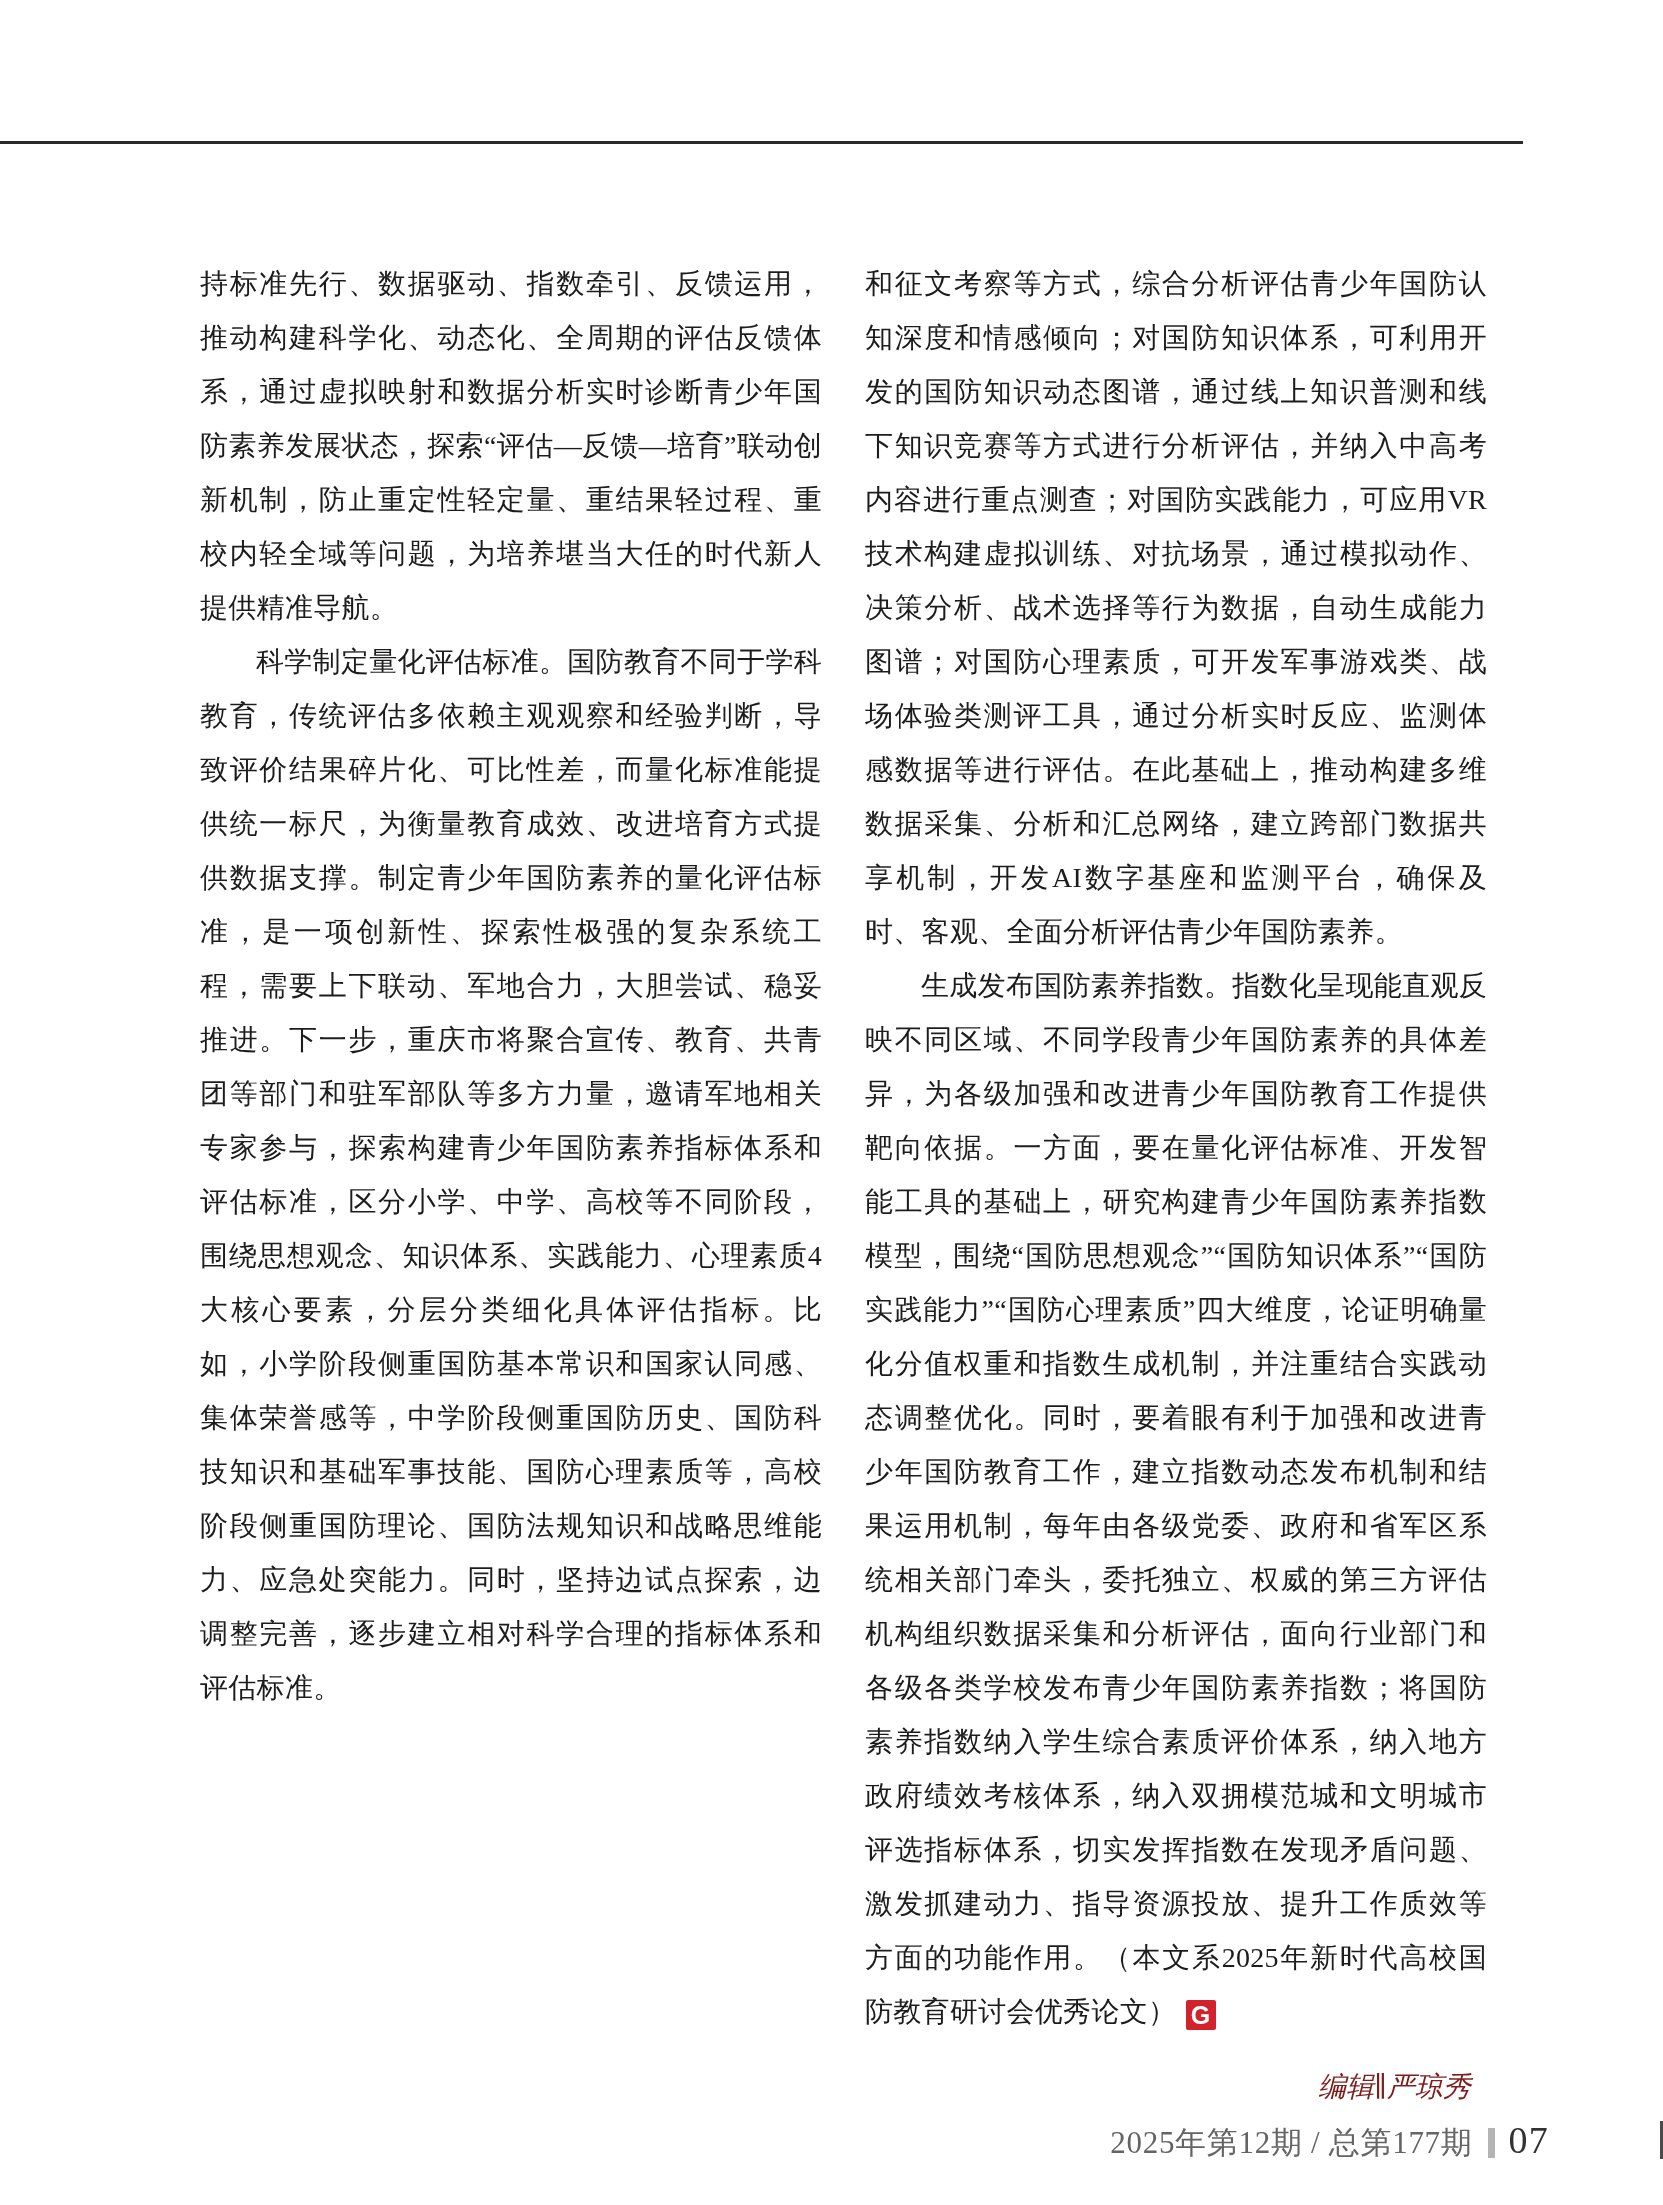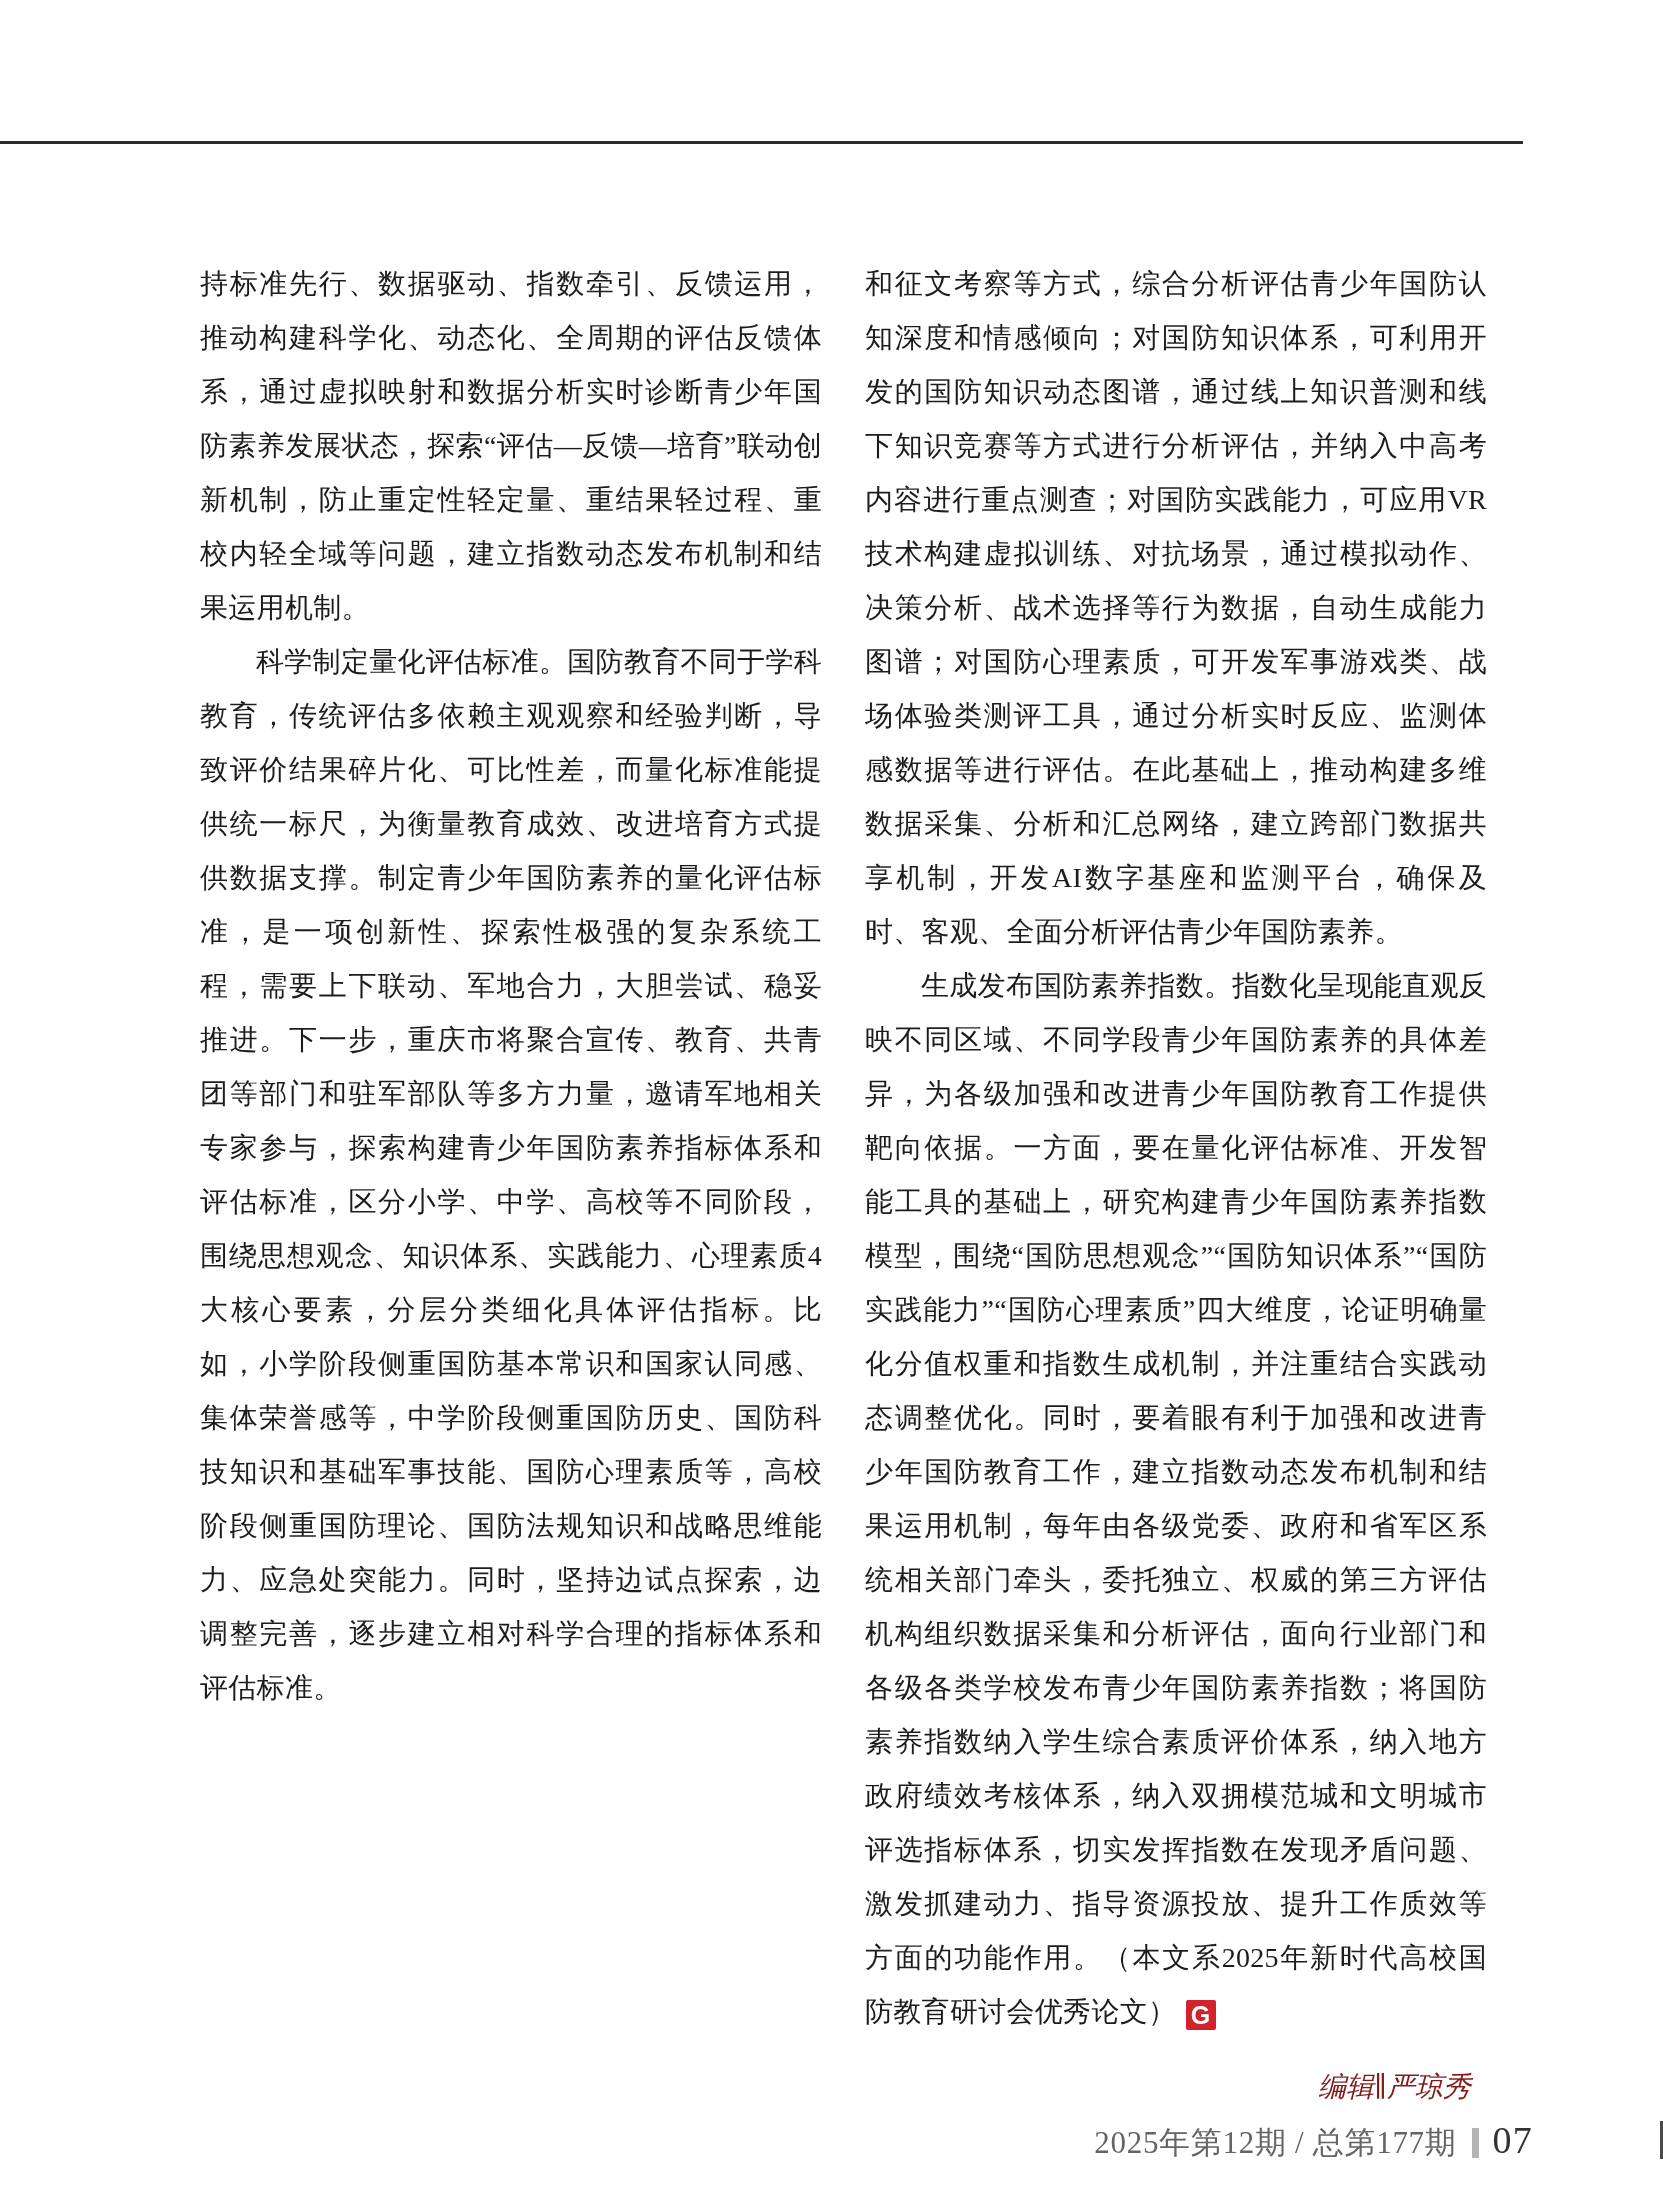--- a/index.html
+++ b/index.html
@@ -62,21 +62,21 @@
     top: 2068px;
     right: 193px;
     font-size: 28px;
     font-style: italic;
     color: #7f1d1d;
     white-space: nowrap;
   }
   .footer-issue {
     position: absolute;
     top: 2118px;
-    right: 131px;
+    right: 115px;
     font-size: 31px;
     color: #646464;
     white-space: nowrap;
     letter-spacing: 0.7px;
   }
   .issue-bar {
     display: inline-block;
     width: 7.2px;
     height: 29.5px;
     background: #b4b4b4;
@@ -98,21 +98,21 @@
   }
 </style>
 </head>
 <body>
 
 <div class="page">
 
   <div class="top-rule"></div>
 
   <div class="col col-left">
-    <p>持标准先行、数据驱动、指数牵引、反馈运用，推动构建科学化、动态化、全周期的评估反馈体系，通过虚拟映射和数据分析实时诊断青少年国防素养发展状态，探索“评估—反馈—培育”联动创新机制，防止重定性轻定量、重结果轻过程、重校内轻全域等问题，建立指数动态发布机制和结果运用机制。</p>
+    <p>持标准先行、数据驱动、指数牵引、反馈运用，推动构建科学化、动态化、全周期的评估反馈体系，通过虚拟映射和数据分析实时诊断青少年国防素养发展状态，探索“评估—反馈—培育”联动创新机制，防止重定性轻定量、重结果轻过程、重校内轻全域等问题，为培养堪当大任的时代新人提供精准导航。</p>
     <p class="indent">科学制定量化评估标准。国防教育不同于学科教育，传统评估多依赖主观观察和经验判断，导致评价结果碎片化、可比性差，而量化标准能提供统一标尺，为衡量教育成效、改进培育方式提供数据支撑。制定青少年国防素养的量化评估标准，是一项创新性、探索性极强的复杂系统工程，需要上下联动、军地合力，大胆尝试、稳妥推进。下一步，重庆市将聚合宣传、教育、共青团等部门和驻军部队等多方力量，邀请军地相关专家参与，探索构建青少年国防素养指标体系和评估标准，区分小学、中学、高校等不同阶段，围绕思想观念、知识体系、实践能力、心理素质4大核心要素，分层分类细化具体评估指标。比如，小学阶段侧重国防基本常识和国家认同感、集体荣誉感等，中学阶段侧重国防历史、国防科技知识和基础军事技能、国防心理素质等，高校阶段侧重国防理论、国防法规知识和战略思维能力、应急处突能力。同时，坚持边试点探索，边调整完善，逐步建立相对科学合理的指标体系和评估标准。</p>
   </div>
 
   <div class="col col-right">
     <p>和征文考察等方式，综合分析评估青少年国防认知深度和情感倾向；对国防知识体系，可利用开发的国防知识动态图谱，通过线上知识普测和线下知识竞赛等方式进行分析评估，并纳入中高考内容进行重点测查；对国防实践能力，可应用VR技术构建虚拟训练、对抗场景，通过模拟动作、决策分析、战术选择等行为数据，自动生成能力图谱；对国防心理素质，可开发军事游戏类、战场体验类测评工具，通过分析实时反应、监测体感数据等进行评估。在此基础上，推动构建多维数据采集、分析和汇总网络，建立跨部门数据共享机制，开发AI数字基座和监测平台，确保及时、客观、全面分析评估青少年国防素养。</p>
     <p class="indent">
       <span>生成发布国防素养指数。指数化呈现能直观反映不同区域、不同学段青少年国防素养的具体差异，为各级加强和改进青少年国防教育工作提供靶向依据。一方面，要在量化评估标准、开发智能工具的基础上，研究构建青少年国防素养指数模型，围绕“国防思想观念”“国防知识体系”“国防实践能力”“国防心理素质”四大维度，论证明确量化分值权重和指数生成机制，并注重结合实践动态调整优化。同时，要着眼有利于加强和改进青少年国防教育工作，建立指数动态发布机制和结果运用机制，每年由各级党委、政府和省军区系统相关部门牵头，委托独立、权威的第三方评估机构组织数据采集和分析评估，面向行业部门和各级各类学校发布青少年国防素养指数；将国防素养指数纳入学生综合素质评价体系，纳入地方政府绩效考核体系，纳入双拥模范城和文明城市评选指标体系，切实发挥指数在发现矛盾问题、激发抓建动力、指导资源投放、提升工作质效等方面的功能作用。（本文系2025年新时代高校国防教育研讨会优秀论文）</span><span class="gmark">G</span>
     </p>
   </div>
 

